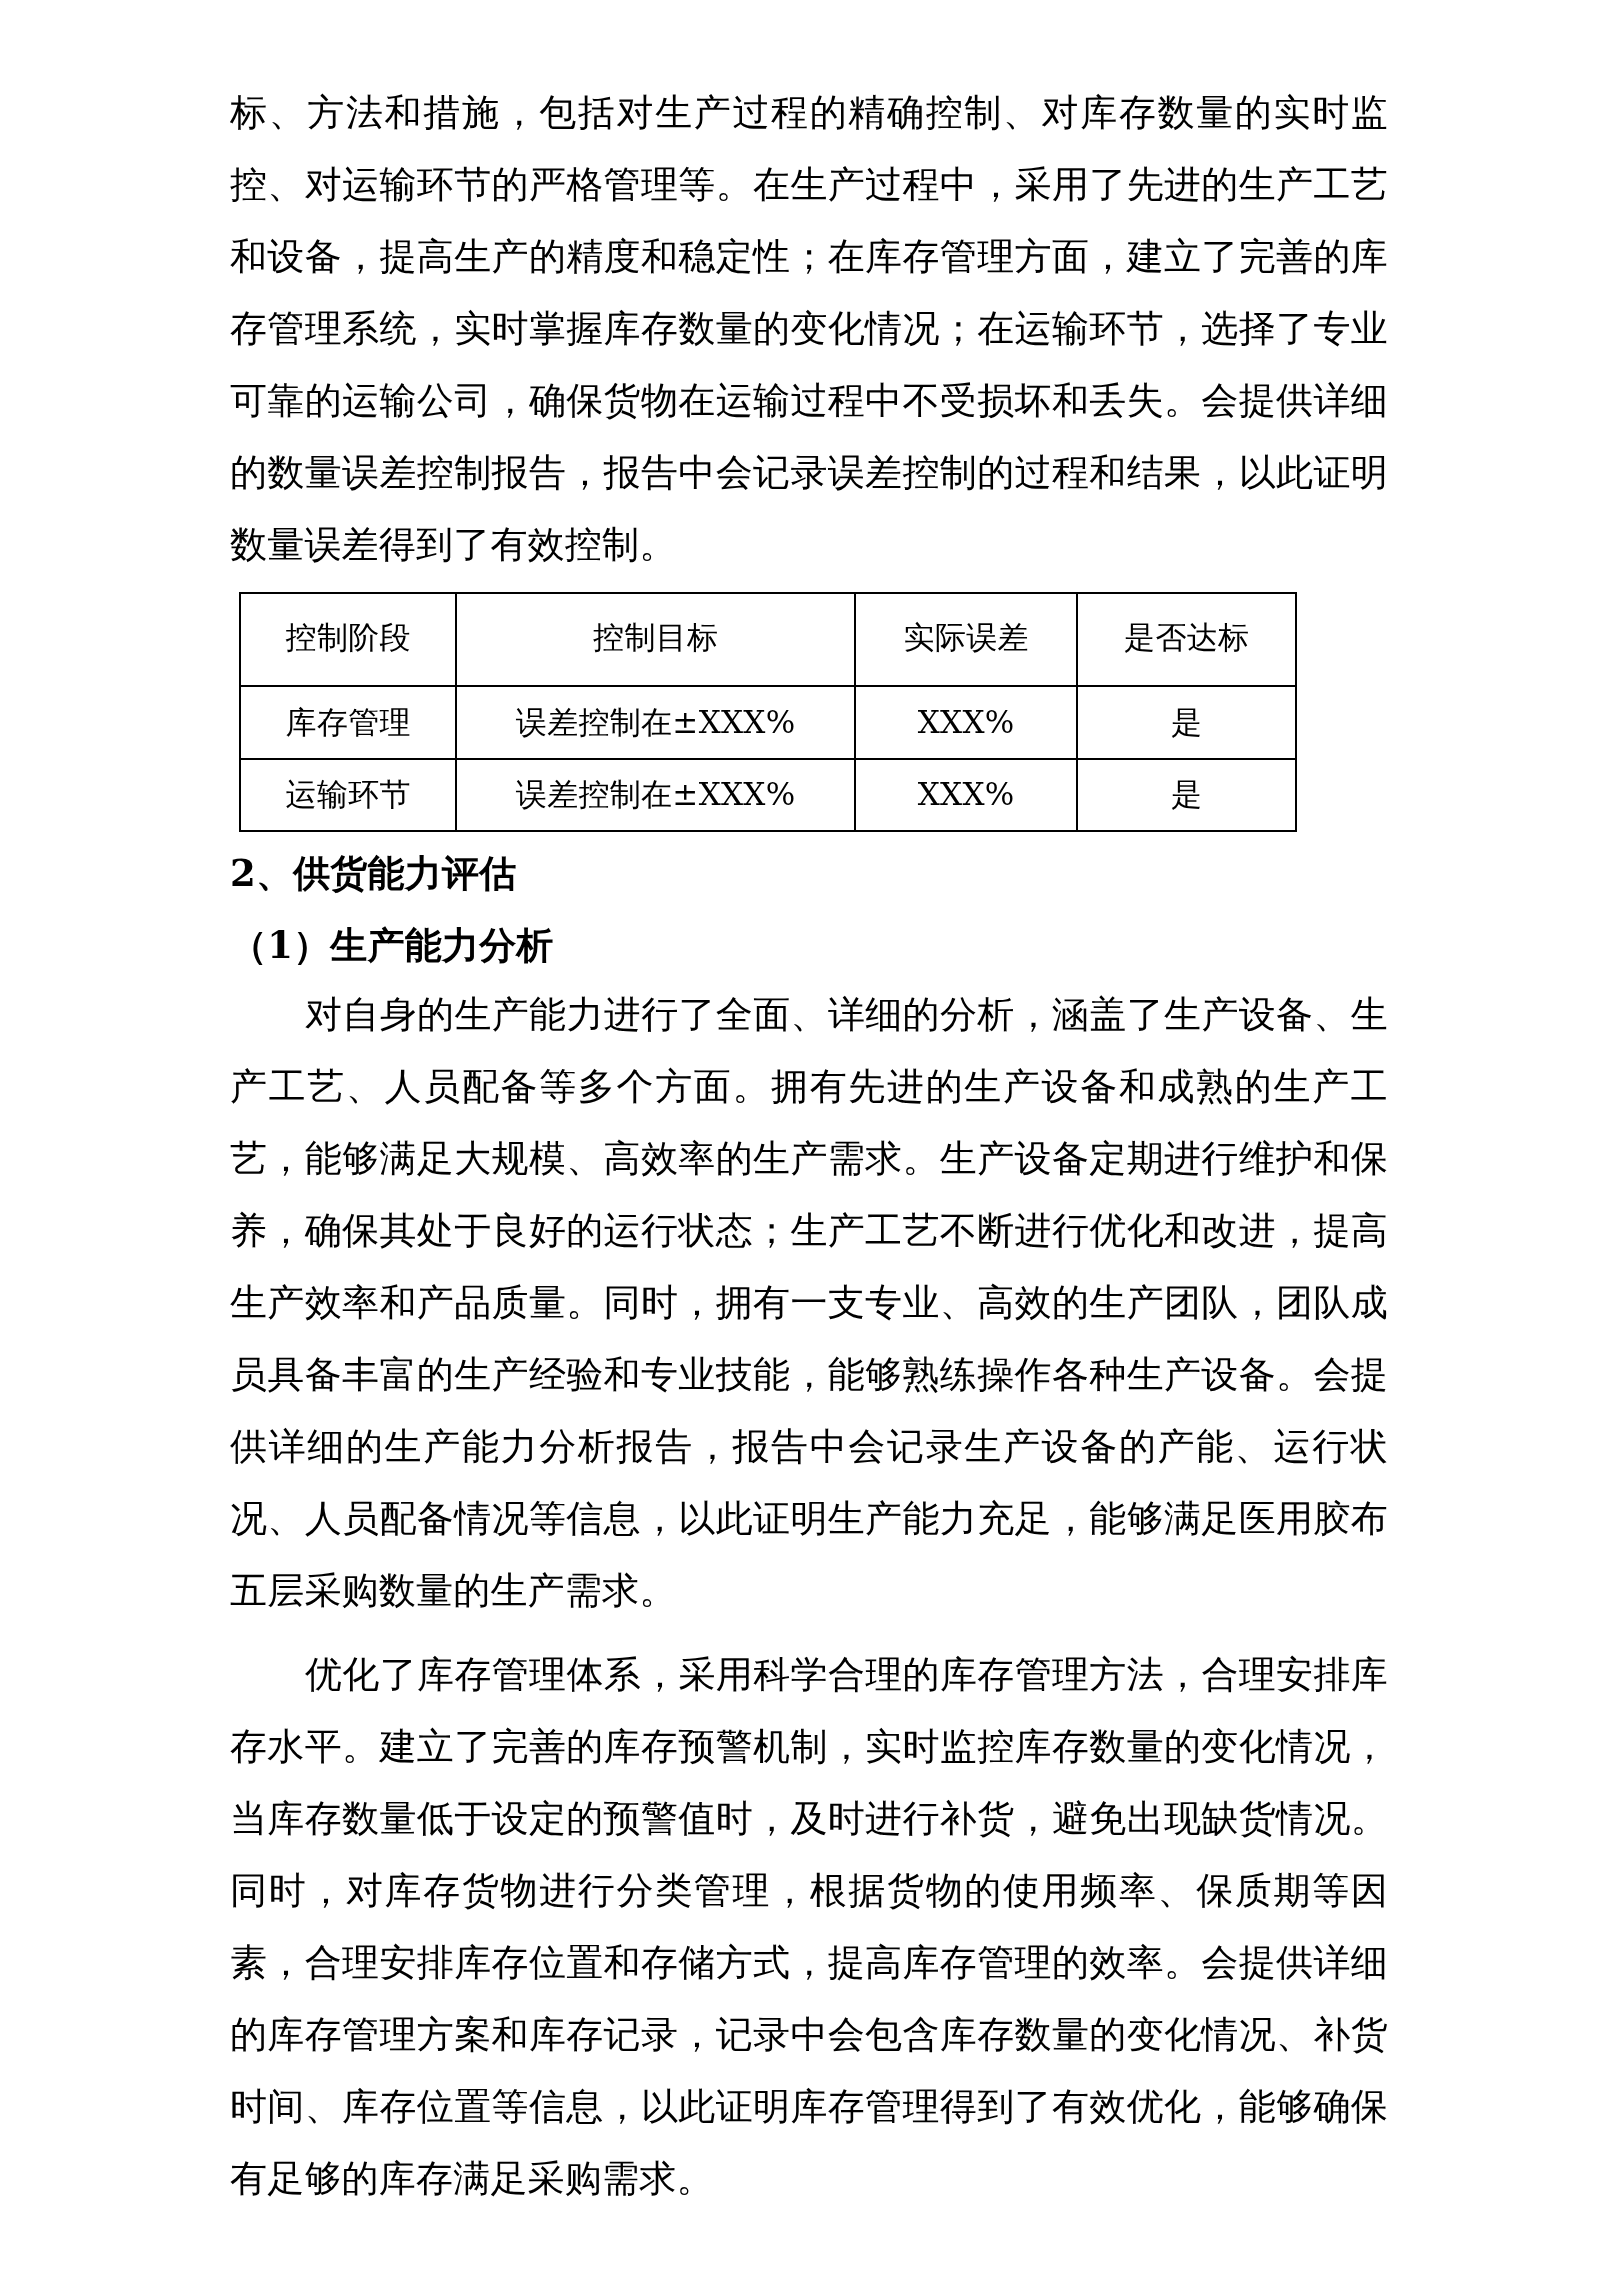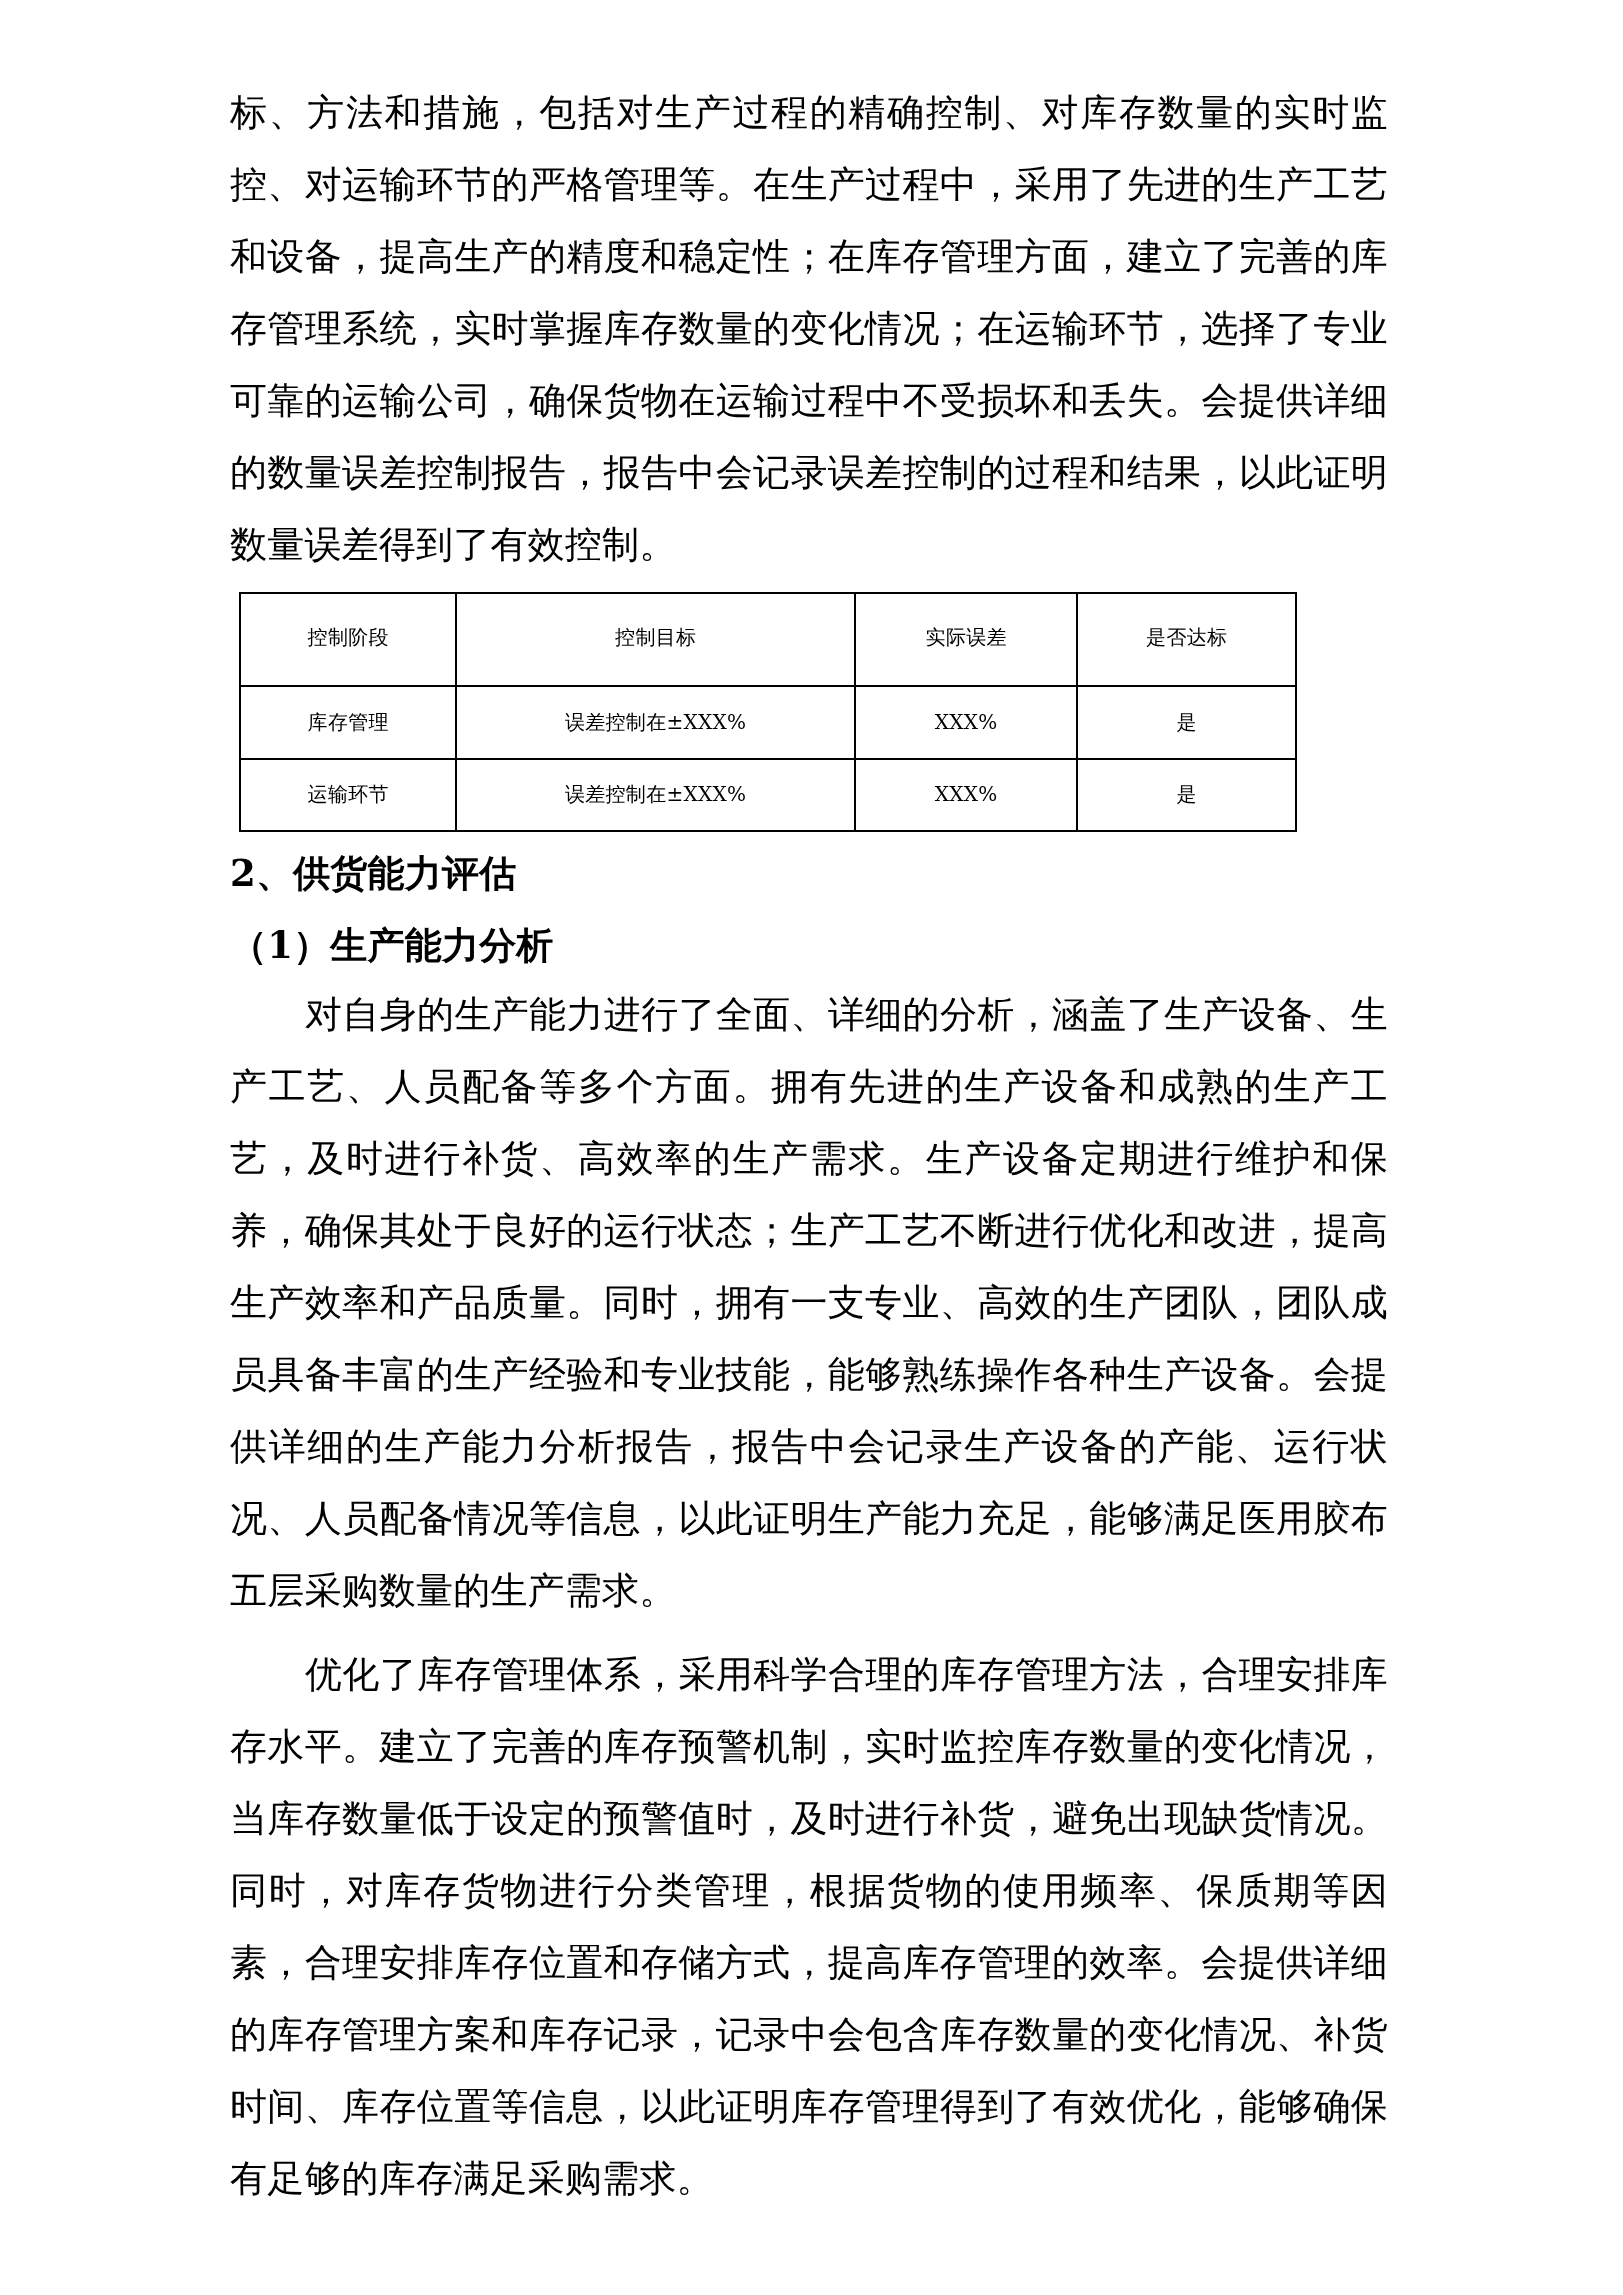--- a/index.html
+++ b/index.html
@@ -61,21 +61,21 @@
   }
   table.ctrl-table {
     border-collapse: collapse;
     width: 1056px;
     table-layout: fixed;
   }
   table.ctrl-table td {
     border: 2px solid #000000;
     text-align: center;
     vertical-align: middle;
-    font-size: 20px;
+    font-size: 31px;
     line-height: 39px;
     padding: 15.7px 2.6px;
     height: 38px;
     letter-spacing: 0.3px;
     margin-top: 18px;
   }
   table.ctrl-table tr.head-row td {
     height: 48px;
     padding: 19.6px 2.6px 23.6px 2.6px;
   }
@@ -120,21 +120,21 @@
             <td>是</td>
           </tr>
         </tbody>
       </table>
     </div>
 
     <p class="heading">2、供货能力评估</p>
 
     <p class="heading">（1）生产能力分析</p>
 
-    <p class="para indent">对自身的生产能力进行了全面、详细的分析，涵盖了生产设备、生产工艺、人员配备等多个方面。拥有先进的生产设备和成熟的生产工艺，及时进行补货、高效率的生产需求。生产设备定期进行维护和保养，确保其处于良好的运行状态；生产工艺不断进行优化和改进，提高生产效率和产品质量。同时，拥有一支专业、高效的生产团队，团队成员具备丰富的生产经验和专业技能，能够熟练操作各种生产设备。会提供详细的生产能力分析报告，报告中会记录生产设备的产能、运行状况、人员配备情况等信息，以此证明生产能力充足，能够满足医用胶布五层采购数量的生产需求。</p>
+    <p class="para indent">对自身的生产能力进行了全面、详细的分析，涵盖了生产设备、生产工艺、人员配备等多个方面。拥有先进的生产设备和成熟的生产工艺，能够满足大规模、高效率的生产需求。生产设备定期进行维护和保养，确保其处于良好的运行状态；生产工艺不断进行优化和改进，提高生产效率和产品质量。同时，拥有一支专业、高效的生产团队，团队成员具备丰富的生产经验和专业技能，能够熟练操作各种生产设备。会提供详细的生产能力分析报告，报告中会记录生产设备的产能、运行状况、人员配备情况等信息，以此证明生产能力充足，能够满足医用胶布五层采购数量的生产需求。</p>
 
     <div class="gap-med"></div>
 
 
     <p class="para indent">优化了库存管理体系，采用科学合理的库存管理方法，合理安排库存水平。建立了完善的库存预警机制，实时监控库存数量的变化情况，当库存数量低于设定的预警值时，及时进行补货，避免出现缺货情况。同时，对库存货物进行分类管理，根据货物的使用频率、保质期等因素，合理安排库存位置和存储方式，提高库存管理的效率。会提供详细的库存管理方案和库存记录，记录中会包含库存数量的变化情况、补货时间、库存位置等信息，以此证明库存管理得到了有效优化，能够确保有足够的库存满足采购需求。</p>
 
   </div>
 </div>
 
 

